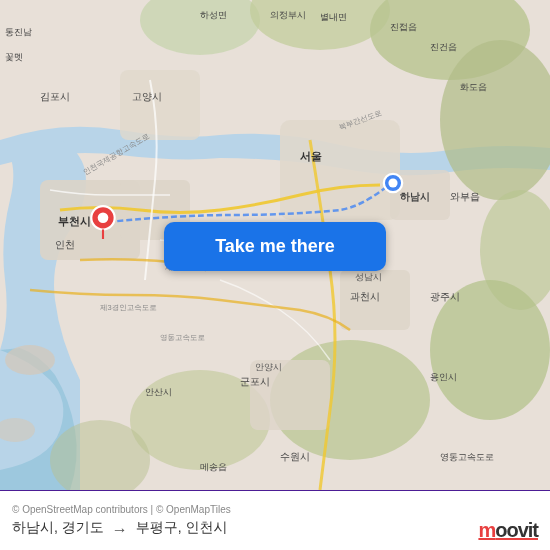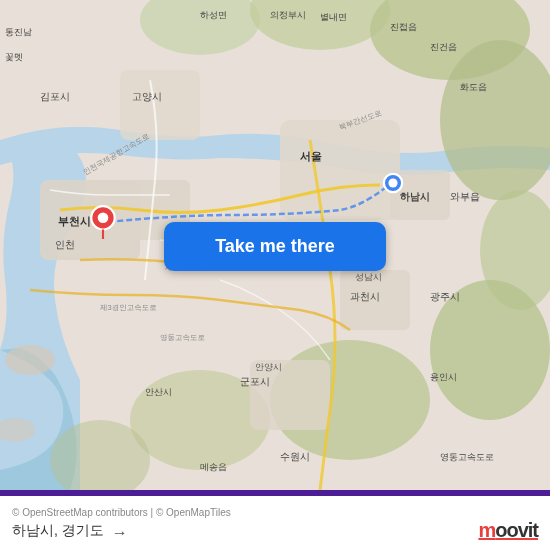--- a/index.html
+++ b/index.html
@@ -62,21 +62,21 @@
 
     #footer {
       width: 550px;
       height: 60px;
       background: white;
       display: flex;
       flex-direction: column;
       align-items: flex-start;
       justify-content: center;
       padding: 6px 12px;
-      border-top: 6px solid #4c1d95;
+      border-top: 1px solid #4c1d95;
     }
 
     #attribution {
       font-size: 10px;
       color: #888;
       margin-bottom: 4px;
     }
 
     #route-info {
       display: flex;
@@ -215,17 +215,18 @@
   </svg>
 
   <button id="take-me-there-btn">Take me there</button>
 </div>
 
 <div id="footer">
   <div id="attribution">© OpenStreetMap contributors | © OpenMapTiles</div>
   <div id="route-info">
     <span id="origin-text">하남시, 경기도</span>
     <span id="arrow-icon">→</span>
+    <span id="dest-text">부평구, 인천시</span>
     <div id="moovit-logo" style="position:absolute; right:12px; bottom:8px; font-size:20px; font-weight:900; color:#e84040; letter-spacing:-1px;text-decoration:underline;">
       <span style="color:#e84040;">m</span><span style="color:#333;">oovit</span>
     </div>
   </div>
 </div>
 
 </body></html>

